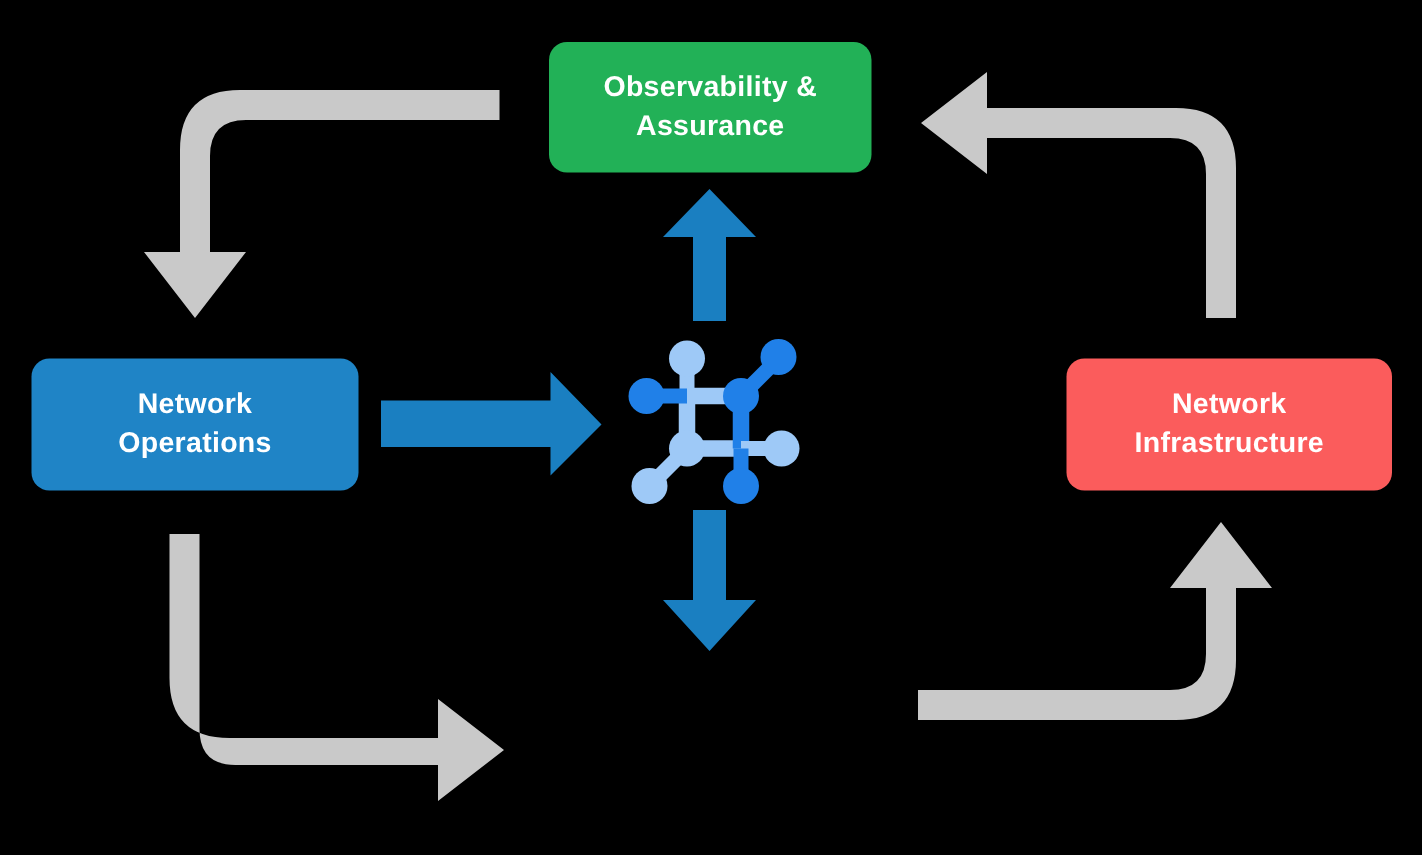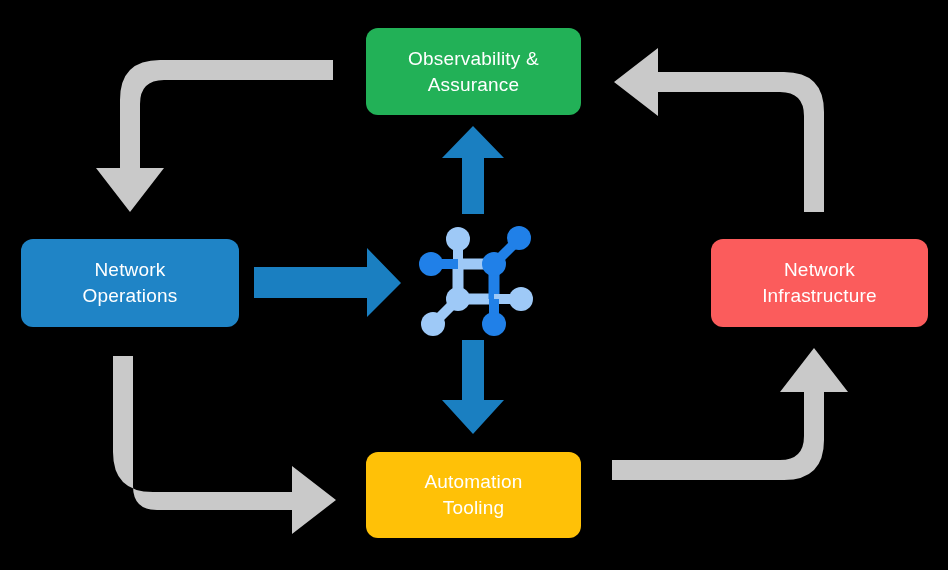--- a/index.html
+++ b/index.html
@@ -19,21 +19,21 @@
   }
   .node-box {
     position: absolute;
     border-radius: 12px;
     display: flex;
     align-items: center;
     justify-content: center;
     text-align: center;
     color: #ffffff;
     font-size: 19px;
-    font-weight: 400;
+    font-weight: 700;
     line-height: 1.35;
     letter-spacing: 0.2px;
     box-sizing: border-box;
     padding: 4px 10px;
     white-space: pre-line;
   }
   #box-observability {
     left: 366px;  top: 28px;  width: 215px; height: 87px;
     background: #22b157;
   }
@@ -189,16 +189,14 @@
 
   <div class="node-box" id="box-observability">Observability &amp;
 Assurance</div>
 
   <div class="node-box" id="box-operations">Network
 Operations</div>
 
   <div class="node-box" id="box-infrastructure">Network
 Infrastructure</div>
 
-  <div class="node-box" id="box-automation">Automation
-Tooling</div>
 
 </div>
 
 </body></html>

